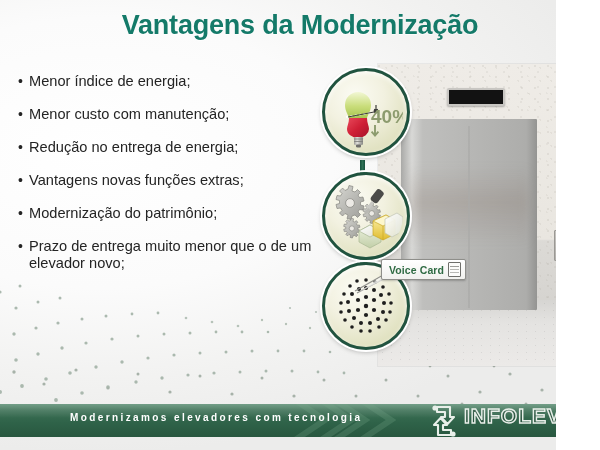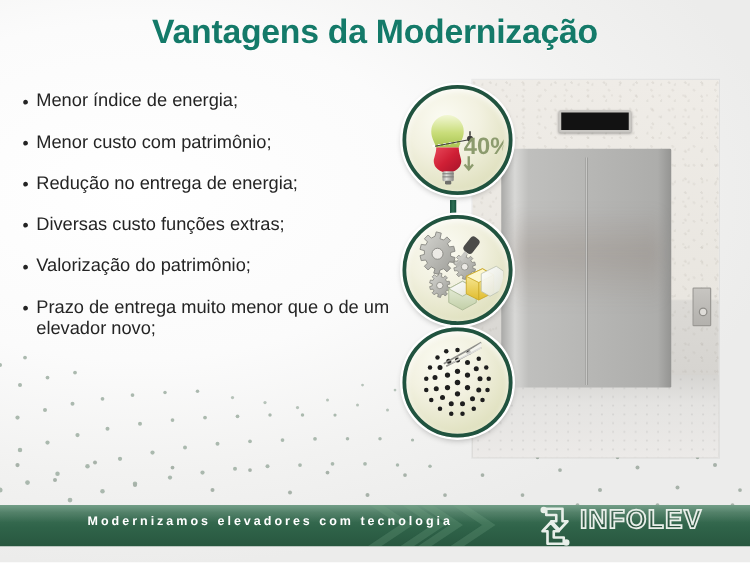--- a/index.html
+++ b/index.html
@@ -6,21 +6,21 @@
     margin: 0;
     padding: 0;
     background: #ffffff;
   }
   body {
     font-family: "Liberation Sans", sans-serif;
   }
 
   #slide {
     position: relative;
-    width: 600px;
+    width: 556px;
     height: 450px;
     overflow: hidden;
     background:
       radial-gradient(ellipse 520px 300px at 18% 34%, #ffffff 0%, #fbfbfb 45%, #f2f2f1 75%, #ececeb 100%);
   }
 
   
   .dots-sweep {
     position: absolute;
     left: -10px;
@@ -465,33 +465,33 @@
 
   <div class="title">Vantagens da Modernização</div>
 
   <div class="bullets">
     <div class="bullet-row">
       <span class="dot">•</span>
       <span class="txt">Menor índice de energia;</span>
     </div>
     <div class="bullet-row">
       <span class="dot">•</span>
-      <span class="txt">Menor custo com patrimônio;</span>
+      <span class="txt">Menor custo com manutenção;</span>
     </div>
     <div class="bullet-row">
       <span class="dot">•</span>
       <span class="txt">Redução no entrega de energia;</span>
     </div>
     <div class="bullet-row">
       <span class="dot">•</span>
-      <span class="txt">Diversas custo funções extras;</span>
+      <span class="txt">Vantagens novas funções extras;</span>
     </div>
     <div class="bullet-row">
       <span class="dot">•</span>
-      <span class="txt">Valorização do patrimônio;</span>
+      <span class="txt">Modernização do patrimônio;</span>
     </div>
     <div class="bullet-row">
       <span class="dot">•</span>
       <span class="txt">Prazo de entrega muito menor que o de um elevador novo;</span>
     </div>
   </div>
 
   <div class="photo">
     <div class="wall-tex"></div>
     <div class="floor"></div>
@@ -660,20 +660,24 @@
       </svg>
     </div>
   </div>
 
   <svg class="callout-leader" viewBox="0 0 36 22" aria-hidden="true">
     <path d="M34 2 L4 19" stroke="#8f8f8b" stroke-width="1.2" fill="none"></path>
     <path d="M34 6 L6 21" stroke="#8f8f8b" stroke-width="1.2" fill="none"></path>
     <path d="M34 2 L34 7 L8 20 Z" fill="#f4f4f1" opacity=".75"></path>
   </svg>
 
+  <div class="callout">
+    <span class="label">Voice Card</span>
+    <span class="card-glyph"></span>
+  </div>
 
   <div class="footer-bar">
     <div class="sheen"></div>
     <svg class="chevrons" viewBox="0 0 250 33" aria-hidden="true">
       <g fill="none" stroke="#7aa98d" stroke-width="6" opacity=".55">
         <path d="M110 -4 L140 16 L110 36"></path>
         <path d="M136 -4 L166 16 L136 36"></path>
         <path d="M96 36 L126 16 L96 -4"></path>
         <path d="M70 36 L100 16 L70 -4"></path>
       </g>

